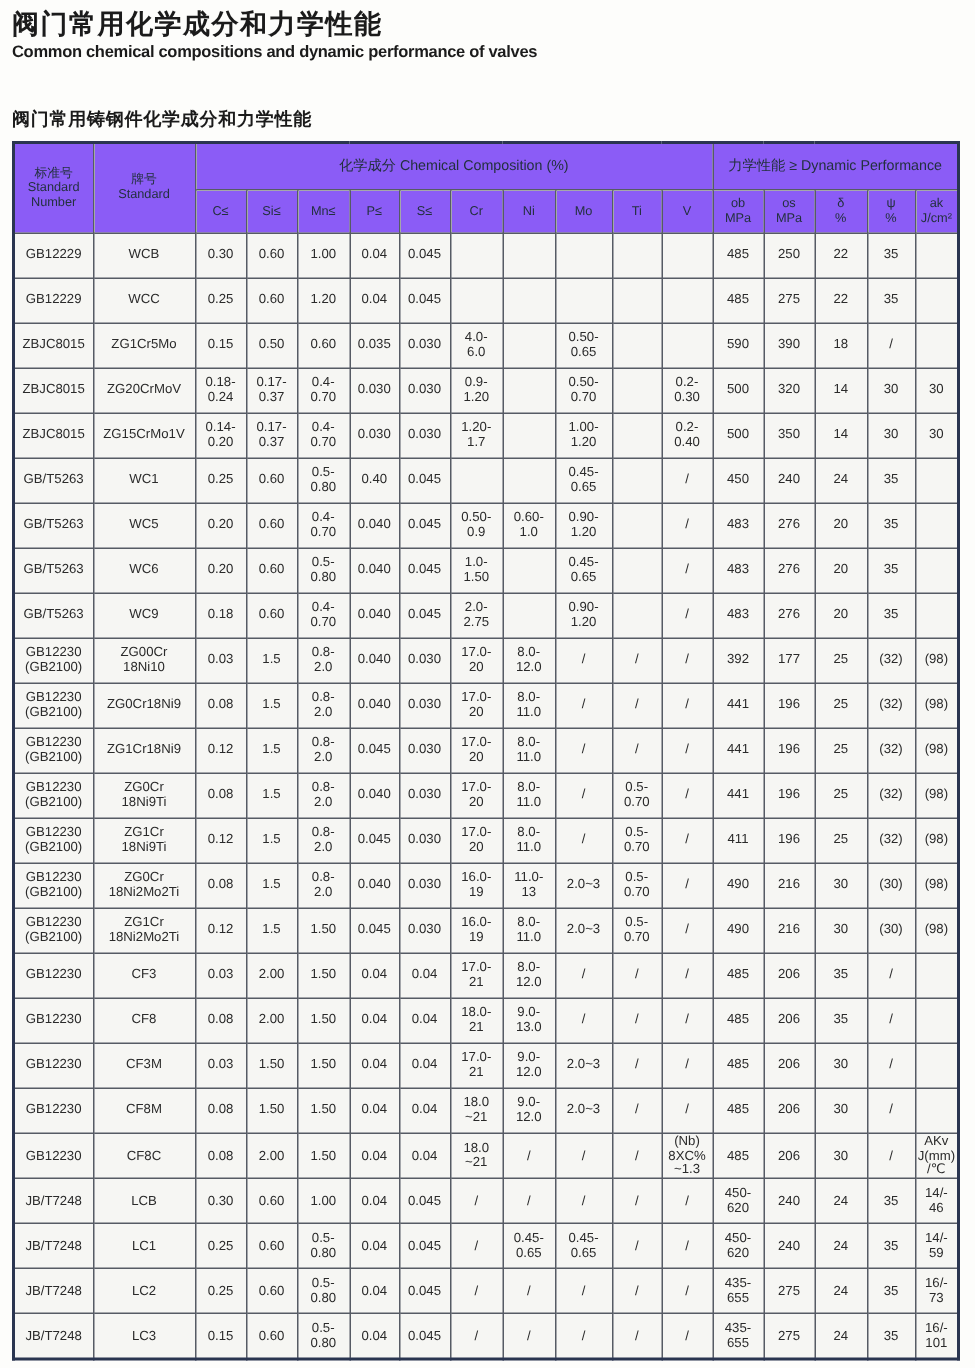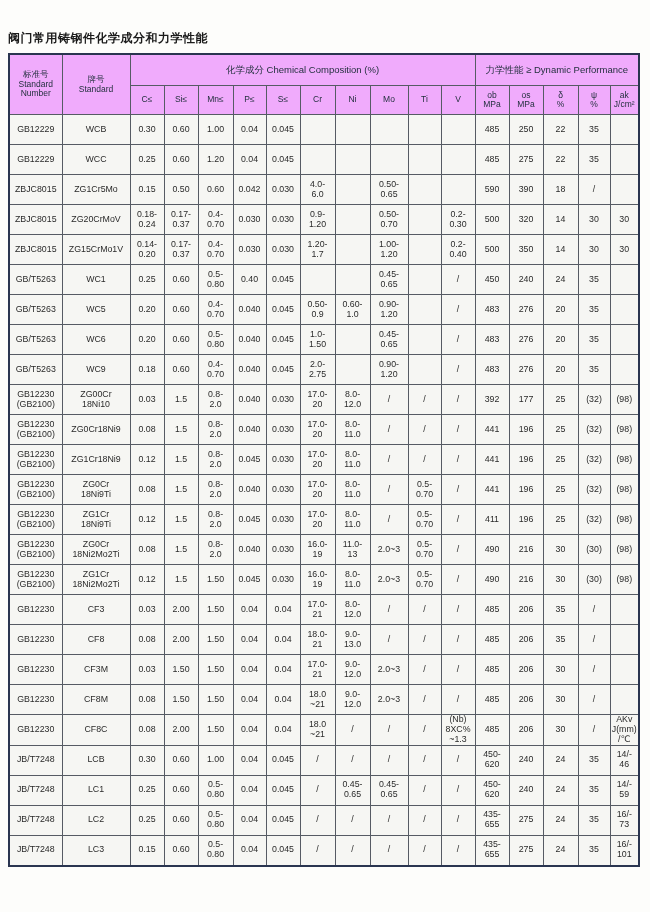--- a/index.html
+++ b/index.html
@@ -26,40 +26,44 @@
   }
   th,td{
     border:1px solid #565b64;
     text-align:center;
     vertical-align:middle;
     white-space:pre-line;
     padding:0 1px;
     overflow:hidden;
   }
   thead th{
-    background:#f0abfc;
+    background:#8b5cf6;
     color:#23303e;
     font-weight:normal;
   }
   th.group{font-size:9.5px;height:30px;margin-top:20px;}
   th.stub{font-size:8.5px;line-height:1.15;}
   th.sub{font-size:8.5px;height:28px;line-height:1.1;}
   tbody td{
     font-size:8.8px;
     height:29px;
     line-height:1.12;
     background:#f6f6f3;
     color:#2a2a2a;
   }
 </style>
 </head>
 <body>
 
 <div class="page">
 
+  <div class="titles">
+    <div class="title-zh">阀门常用化学成分和力学性能</div>
+    <div class="title-en">Common chemical compositions and dynamic performance of valves</div>
+  </div>
 
   <div class="subtitles">
     <div class="subtitle-zh">阀门常用铸钢件化学成分和力学性能</div>
   </div>
 
   <table class="main">
     <colgroup>
       <col style="width:53px">
         <col style="width:68px">
       <col style="width:34px">
@@ -149,21 +153,21 @@
           <td>22</td>
           <td>35</td>
           <td></td>
         </tr>
         <tr>
           <td>ZBJC8015</td>
           <td>ZG1Cr5Mo</td>
           <td>0.15</td>
           <td>0.50</td>
           <td>0.60</td>
-          <td>0.042</td>
+          <td>0.035</td>
           <td>0.030</td>
           <td>4.0-
 6.0</td>
           <td></td>
           <td>0.50-
 0.65</td>
           <td></td>
           <td></td>
           <td>590</td>
           <td>390</td>

